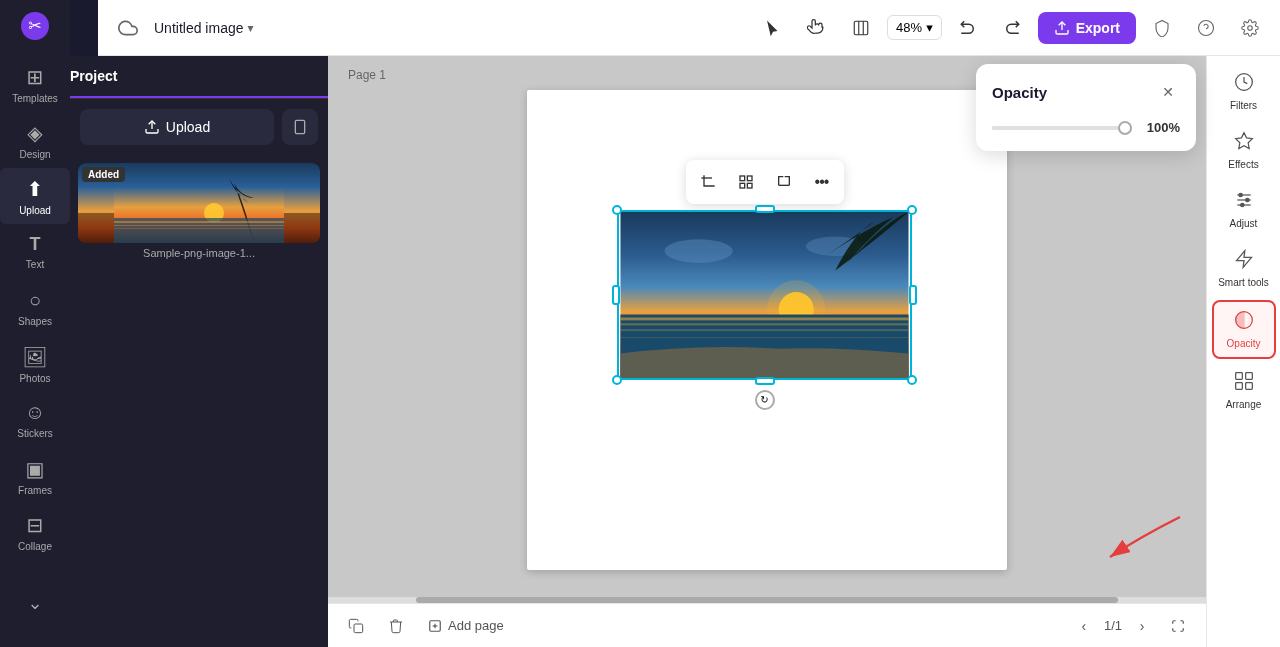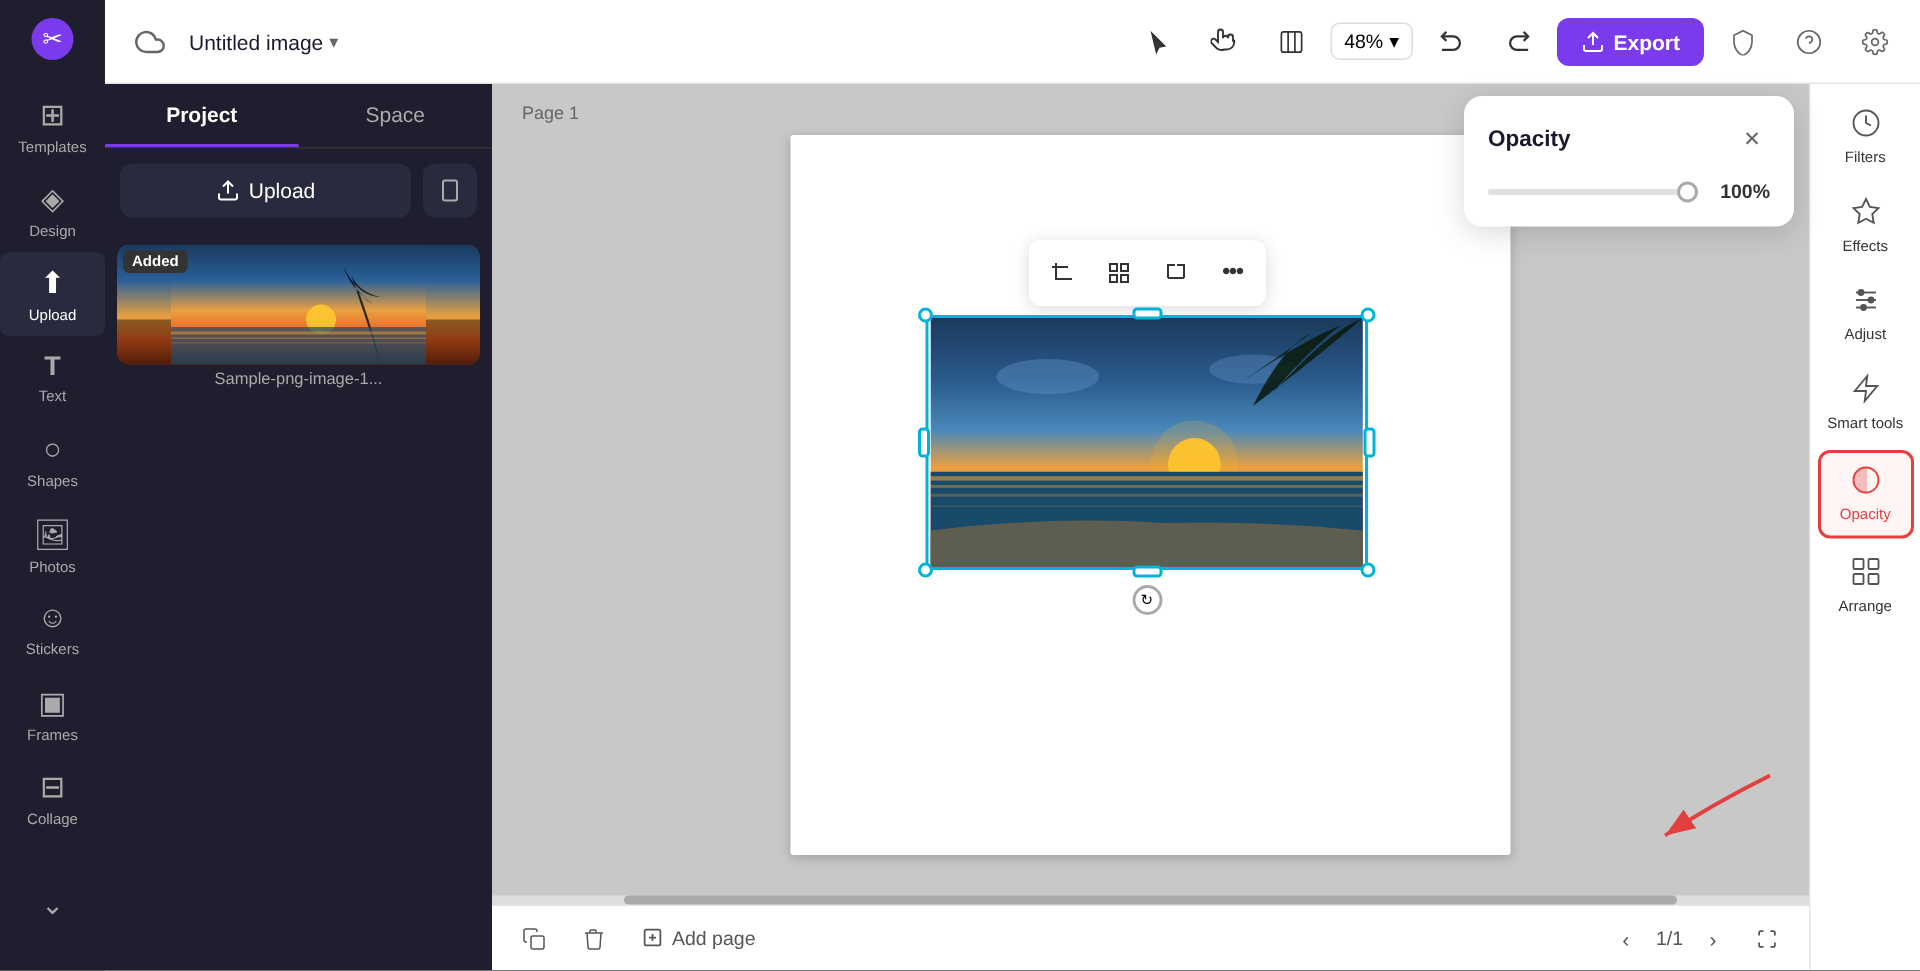--- a/index.html
+++ b/index.html
@@ -49,20 +49,21 @@
     }
     .topbar {
       height: 56px;
       background: #fff;
       display: flex;
       align-items: center;
       padding: 0 12px;
       border-bottom: 1px solid #e5e5e5;
       gap: 8px;
       flex-shrink: 0;
+      margin-left: 28px;
     }
     .topbar-title {
       display: flex; align-items: center; gap: 4px;
       font-size: 14px; font-weight: 500; color: #1a1a2e;
       margin-right: auto;
     }
     .topbar-title .chevron { font-size: 12px; color: #666; }
     .topbar-icon-btn {
       width: 36px; height: 36px;
       display: flex; align-items: center; justify-content: center;
@@ -95,21 +96,21 @@
       display: flex;
       flex-direction: column;
       flex-shrink: 0;
     }
     .panel-tabs {
       display: flex;
       border-bottom: 1px solid #333;
     }
     .panel-tab {
       flex: 1;
-      text-align: center;
+      text-align: left;
       padding: 12px 0;
       color: #aaa;
       font-size: 14px;
       cursor: pointer;
     }
     .panel-tab.active {
       color: #fff;
       font-weight: 600;
       border-bottom: 2px solid #7c3aed;
     }
@@ -282,21 +283,21 @@
       padding: 0 12px;
       gap: 8px;
     }
     .canvas-bottom-btn {
       width: 32px; height: 32px;
       display: flex; align-items: center; justify-content: center;
       border-radius: 6px; cursor: pointer; color: #555;
       font-size: 14px; border: none; background: transparent;
     }
     .add-page-btn {
-      display: flex; gap: 6px;
+      display: flex; align-items: center; gap: 6px;
       color: #555; font-size: 13px; cursor: pointer;
       padding: 4px 8px; border-radius: 6px;
     }
     .page-counter {
       margin-left: auto;
       display: flex; align-items: center; gap: 4px;
       font-size: 13px; color: #555;
     }
     .scrollbar-area {
       position: absolute;
@@ -551,23 +552,20 @@
       </svg>
     </button>
   </div>
 
   <div class="content-area">
 
     <div class="panel-sidebar">
       <div class="panel-tabs">
         <div class="panel-tab active">
           <span>Project</span>
-        </div>
-        <div class="panel-tab">
-          <span>Space</span>
         </div>
       </div>
       <div class="panel-actions">
         <button class="upload-btn">
           <svg width="16" height="16" viewBox="0 0 24 24" fill="none" stroke="white" stroke-width="2">
             <path d="M21 15v4a2 2 0 0 1-2 2H5a2 2 0 0 1-2-2v-4"></path>
             <polyline points="17,8 12,3 7,8"></polyline>
             <line x1="12" y1="3" x2="12" y2="15"></line>
           </svg>
           <span>Upload</span>

